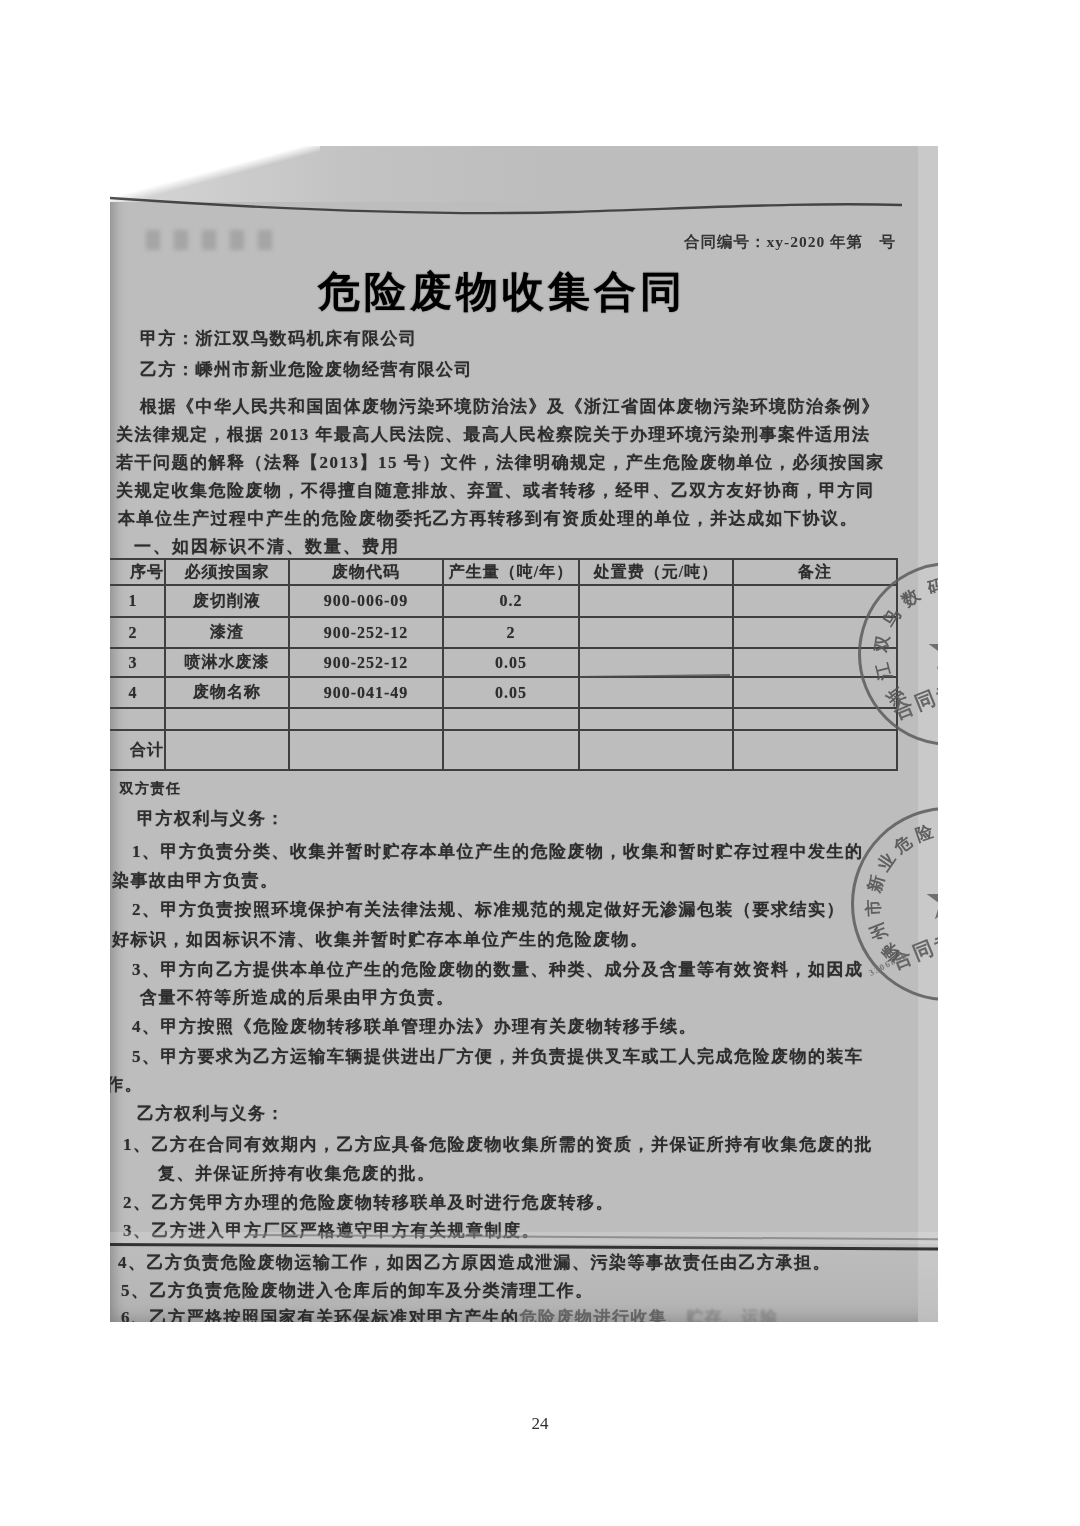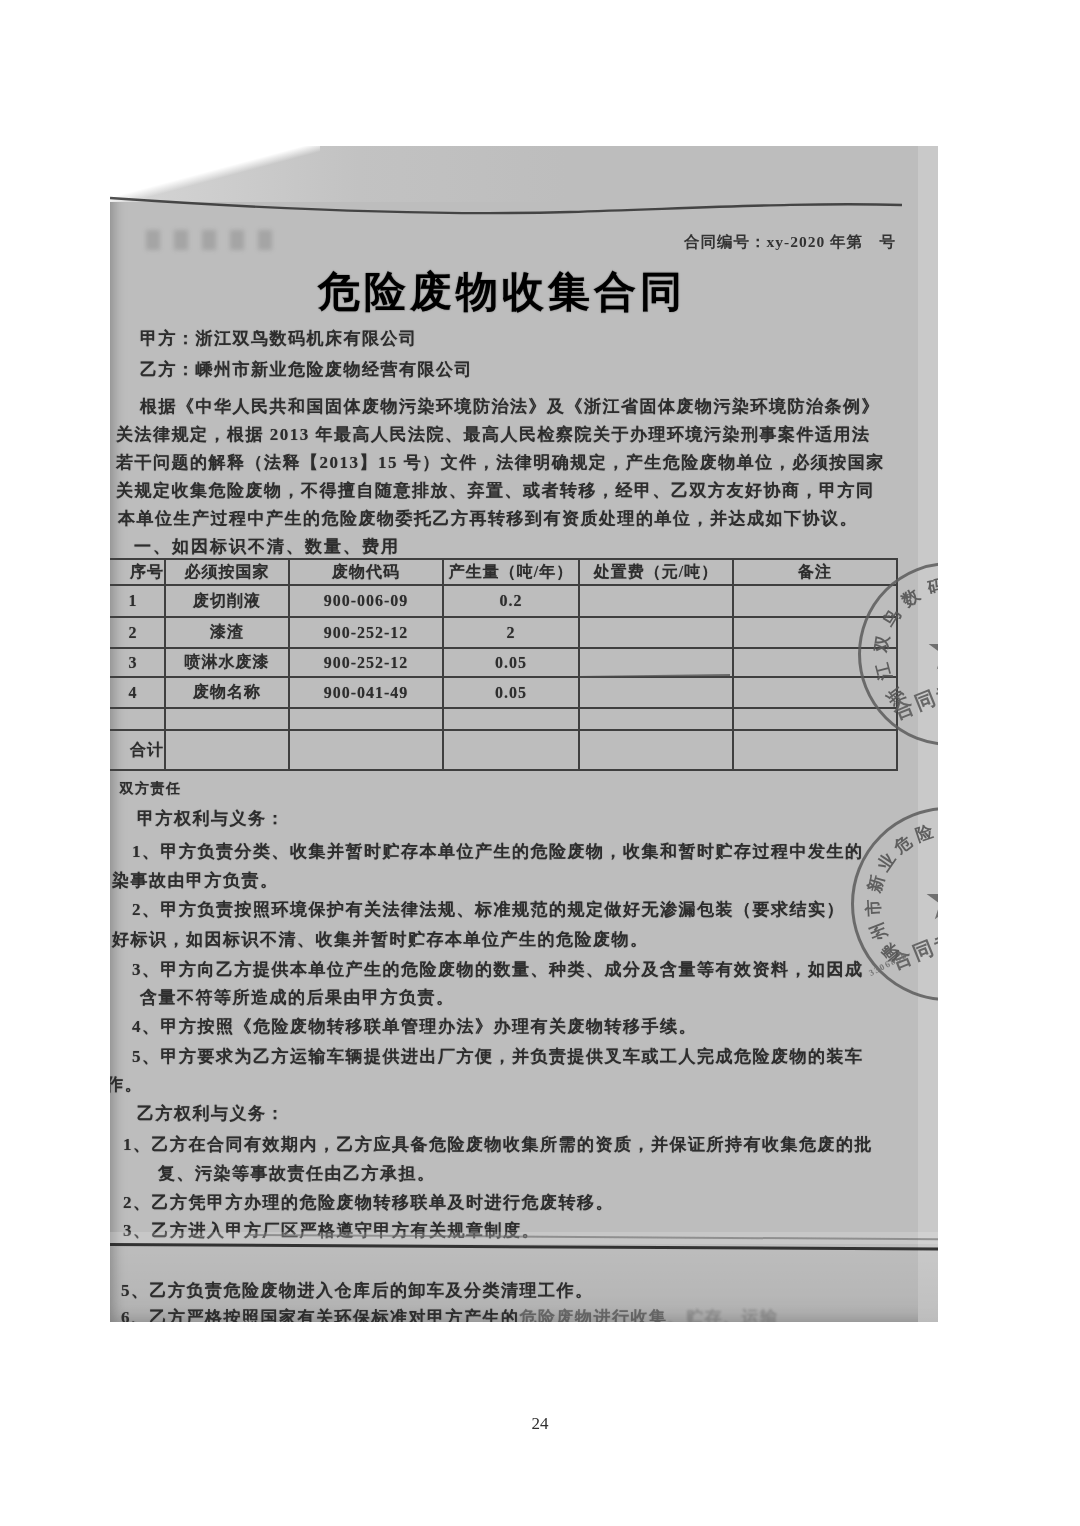--- a/index.html
+++ b/index.html
@@ -172,23 +172,24 @@
     <div class="ln" style="left:22px;top:753px">2、甲方负责按照环境保护有关法律法规、标准规范的规定做好无渗漏包装（要求结实）</div>
     <div class="ln" style="left:2px;top:783px">好标识，如因标识不清、收集并暂时贮存本单位产生的危险废物。</div>
     <div class="ln" style="left:22px;top:813px">3、甲方向乙方提供本单位产生的危险废物的数量、种类、成分及含量等有效资料，如因成</div>
     <div class="ln" style="left:30px;top:841px">含量不符等所造成的后果由甲方负责。</div>
     <div class="ln" style="left:22px;top:870px">4、甲方按照《危险废物转移联单管理办法》办理有关废物转移手续。</div>
     <div class="ln" style="left:22px;top:900px">5、甲方要求为乙方运输车辆提供进出厂方便，并负责提供叉车或工人完成危险废物的装车</div>
     <div class="ln" style="left:-4px;top:928px">作。</div>
 
     <div class="ln" style="left:27px;top:957px">乙方权利与义务：</div>
     <div class="ln" style="left:13px;top:988px">1、乙方在合同有效期内，乙方应具备危险废物收集所需的资质，并保证所持有收集危废的批</div>
-    <div class="ln" style="left:48px;top:1017px">复、污染等事故责任由乙方承担。</div>
+    <div class="ln" style="left:48px;top:1017px">复、并保证所持有收集危废的批。</div>
     <div class="ln" style="left:13px;top:1046px">2、乙方凭甲方办理的危险废物转移联单及时进行危废转移。</div>
     <div class="ln" style="left:13px;top:1074px">3、乙方进入甲方厂区严格遵守甲方有关规章制度。</div>
+    <div class="ln" style="left:8px;top:1106px">4、乙方负责危险废物运输工作，如因乙方原因造成泄漏、污染等事故责任由乙方承担。</div>
     <div class="ln" style="left:11px;top:1134px">5、乙方负责危险废物进入仓库后的卸车及分类清理工作。</div>
     <div class="ln" style="left:11px;top:1161px"><span>6、乙方严格按照国家有关环保标准对甲方产生的</span><span class="fade1">危险废物进行收集</span><span class="fade2">、贮存、运输</span></div>
 
     <div class="crease"></div>
     <div class="rule-thin"></div>
     <div class="rule-dark"></div>
   </div>
 
   <div class="stamp" style="left:748px;top:416px;width:184px;height:184px">
     <div class="stamp-ring"></div>

